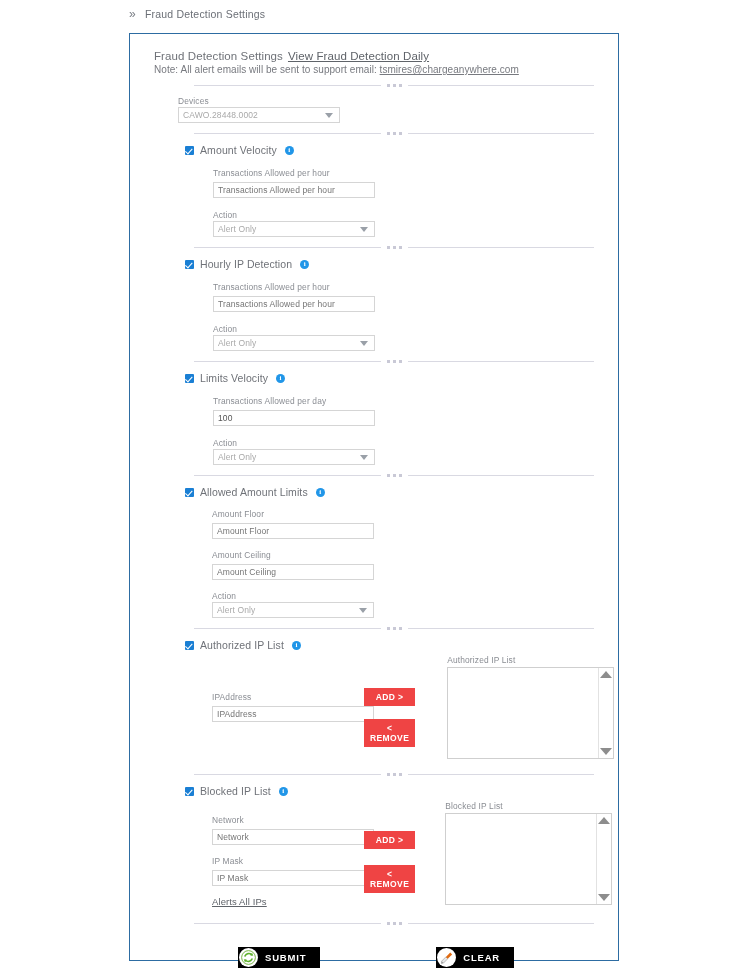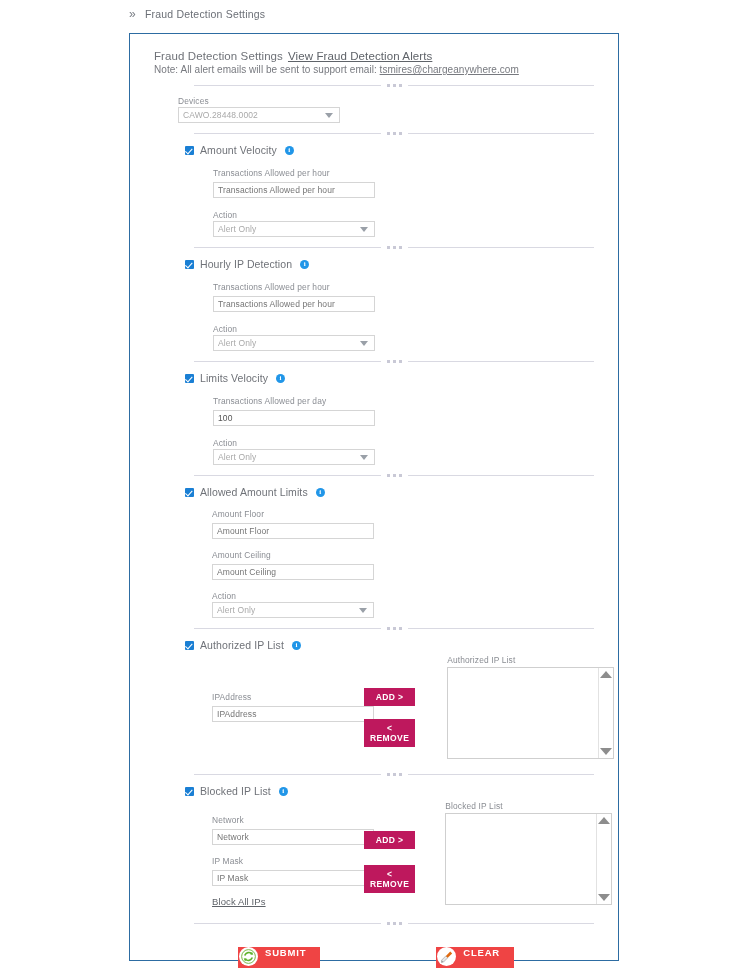--- a/index.html
+++ b/index.html
@@ -101,21 +101,21 @@
   }
 
   
   .devices { margin-left: 24px; }
 
   
   .ip-row { display: flex; margin-left: 0; }
   .ip-left { width: 210px; padding-left: 58px; }
   .btn-col { display: flex; flex-direction: column; }
   .btn-nav {
-    background: #be185d; color: #fff; border: none;
+    background: #ef4444; color: #fff; border: none;
     font-size: 8.5px; font-weight: bold; letter-spacing: .4px;
     padding: 4px 6px; cursor: pointer; text-align: center;
     font-family: "Liberation Sans", sans-serif;
   }
   .listbox-wrap { margin-left: 32px; }
   .listbox-label { font-size: 8.4px; color: #8a8d93; margin-bottom: 2px; letter-spacing: .15px; }
   .listbox {
     width: 167px; height: 92px; border: 1px solid #cfcfcf;
     background: #fff; display: flex;
   }
@@ -137,22 +137,22 @@
     font-size: 9.5px; color: #5f6369; text-decoration: underline;
     margin-top: 10px; cursor: pointer; letter-spacing: .1px;
   }
 
   
   .footer {
     display: flex; justify-content: center; gap: 116px;
     margin-top: 22px;
   }
   .act-btn {
-    background: #ef4444; border: none; height: 21px;
-    display: flex; padding: 0 14px 0 0;
+    background: #000000; border: none; height: 21px;
+    display: flex; align-items: center; padding: 0 14px 0 0;
     cursor: pointer; color: #fff;
     font-size: 9.5px; font-weight: bold; letter-spacing: .8px;
     font-family: "Liberation Sans", sans-serif;
   }
   .act-btn .glyph {
     width: 19px; height: 19px; border-radius: 50%;
     background: #fff; margin: 0 7px 0 1px;
     display: flex; align-items: center; justify-content: center;
     flex: 0 0 auto;
   }
@@ -164,21 +164,21 @@
   <span class="bc-chev">»</span>
   <span>Fraud Detection Settings</span>
 </div>
 
 <div class="panel">
  <div class="panel-inner">
 
   <div>
     <div class="hdr-line">
       <span class="hdr-title">Fraud Detection Settings</span>
-      <span class="hdr-link">View Fraud Detection Alerts</span>
+      <span class="hdr-link">View Fraud Detection Daily</span>
     </div>
     <div class="hdr-note">
       <span>Note: All alert emails will be sent to support email: </span><a>tsmires@chargeanywhere.com</a>
     </div>
   </div>
 
   <div class="sep">
     <span class="bar"></span>
         <span class="dots">
           <i></i>
@@ -359,21 +359,21 @@
       <span class="cb"></span>
       <span class="sec-label">Blocked IP List</span>
       <span class="info">i</span>
     </div>
     <div class="ip-row" style="margin-top:4px;">
       <div class="ip-left" style="padding-top:14px;">
         <div class="f-label">Network</div>
         <input class="f-input" placeholder="Network" style="">
         <div class="f-label" style="margin-top:11px;">IP Mask</div>
         <input class="f-input" placeholder="IP Mask" style="">
-        <div class="block-all">Block All IPs</div>
+        <div class="block-all">Alerts All IPs</div>
       </div>
       <div class="btn-col" style="padding-top:30px;">
         <button class="btn-nav">ADD &gt;</button>
         <button class="btn-nav" style="margin-top:16px;">&lt; REMOVE</button>
       </div>
       <div class="listbox-wrap" style="margin-left:30px;">
         <div class="listbox-label">Blocked IP List</div>
         <div class="listbox">
           <div class="lb-area"></div>
           <div class="lb-scroll">

